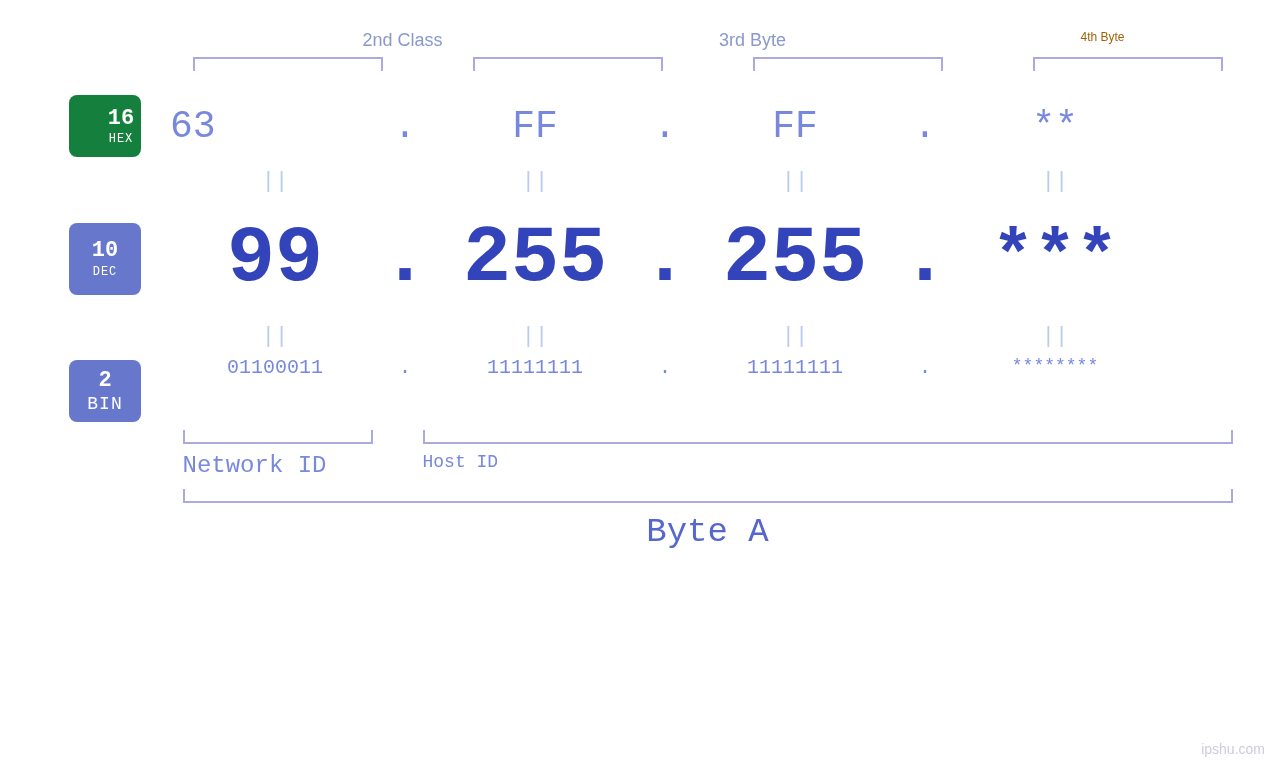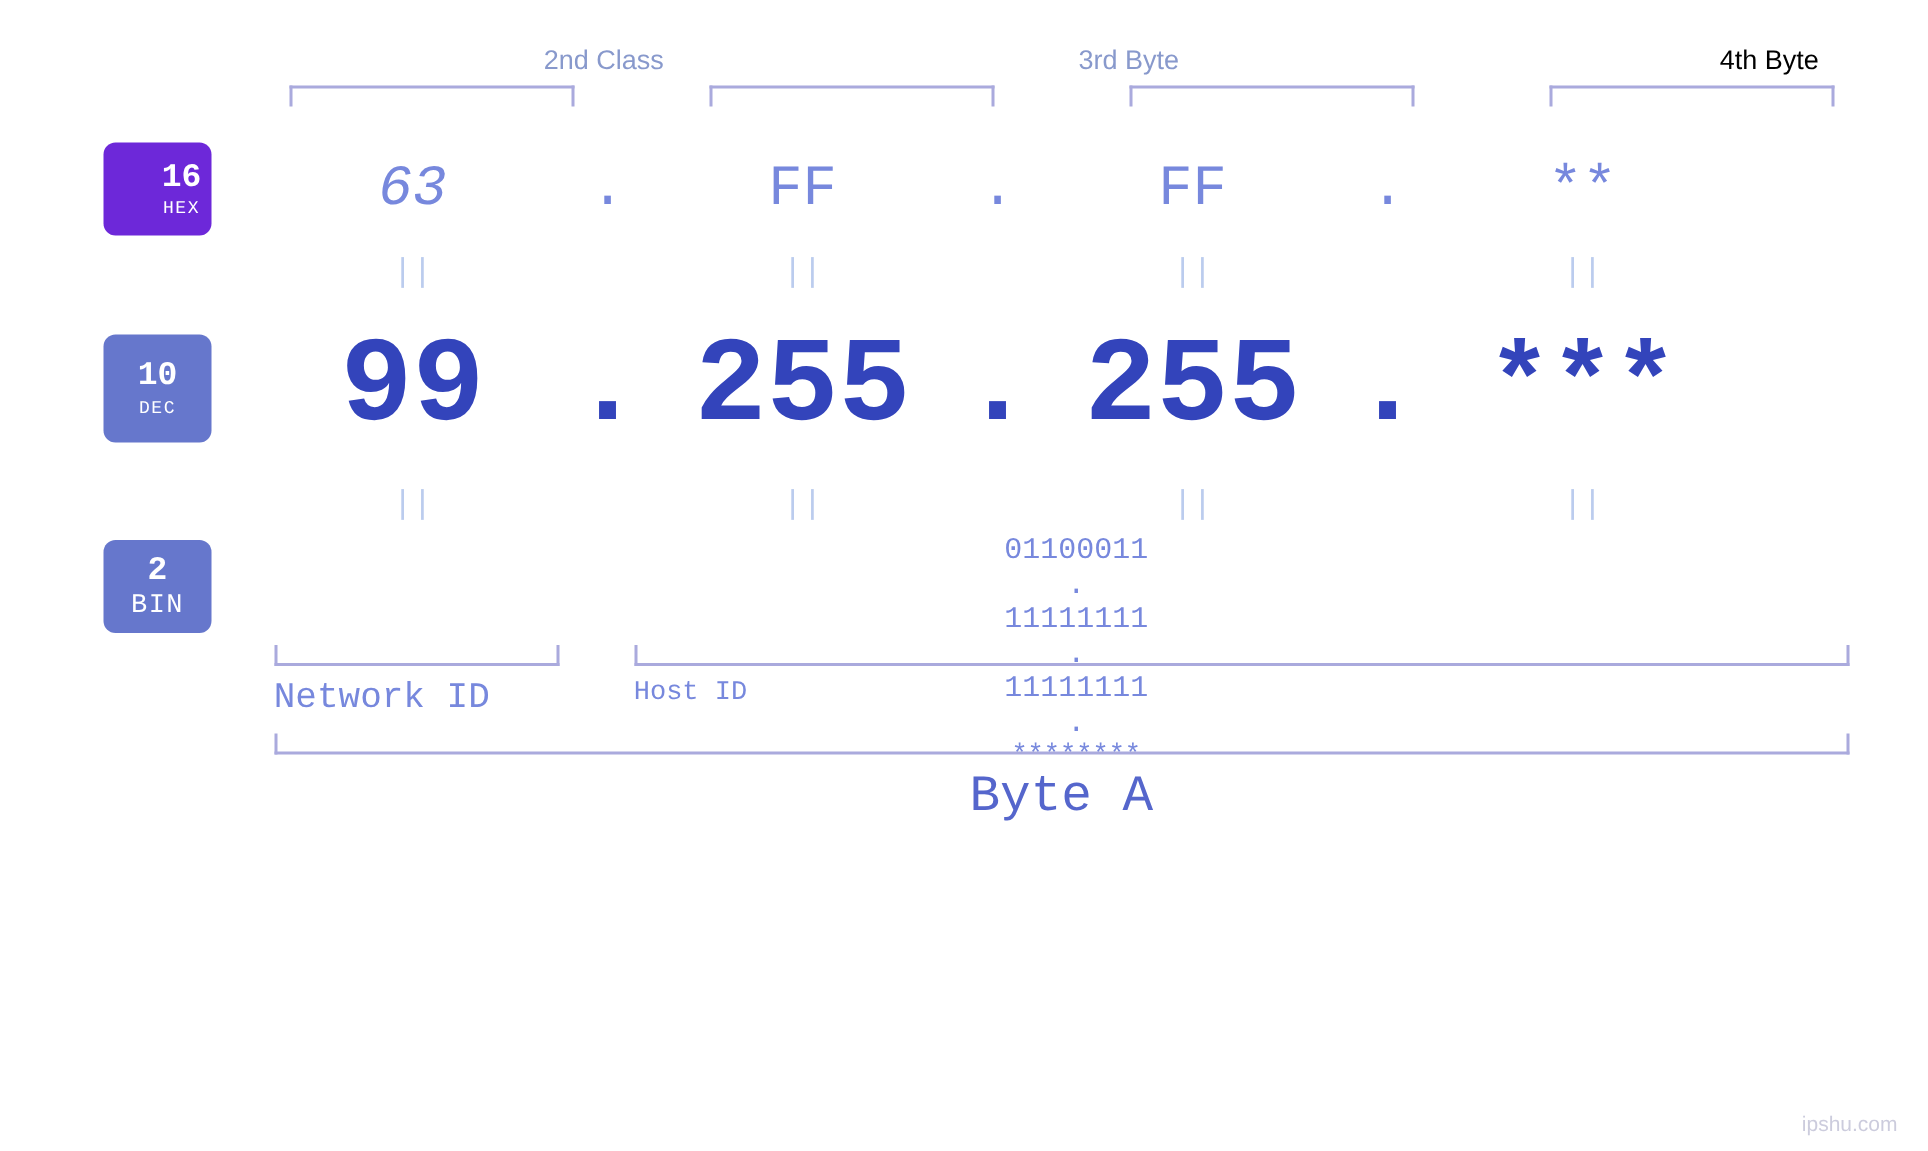--- a/index.html
+++ b/index.html
@@ -27,39 +27,39 @@
 <body>
 
 <div class="container">
 
   <div style="display:flex; width:1050px; margin-left:130px; justify-content:space-around; margin-bottom:6px; margin-top:10px;">
     <div style="width:50px;"></div>
     <div style="width:220px; text-align:center; color:#8899cc; font-size:18px; font-family:Arial,sans-serif;">2nd Class</div>
     <div style="width:50px;"></div>
     <div style="width:220px; text-align:center; color:#8899cc; font-size:18px; font-family:Arial,sans-serif;">3rd Byte</div>
     <div style="width:50px;"></div>
-    <div style="width:220px; text-align:right; color:#000000; font-size:18px; font-family:Arial,sans-serif;">4th Byte</div>
+    <div style="width:220px; text-align:center; color:#a16207; font-size:12px; font-family:Arial,sans-serif;">4th Byte</div>
   </div>
 
   <div style="display:flex; width:1050px; margin-left:130px; justify-content:space-around; margin-bottom:20px;">
     <div style="width:190px; height:14px; border-top:2px solid #aaaadd; border-left:2px solid #aaaadd; border-right:2px solid #aaaadd;"></div>
     <div style="width:50px;"></div>
     <div style="width:190px; height:14px; border-top:2px solid #aaaadd; border-left:2px solid #aaaadd; border-right:2px solid #aaaadd;"></div>
     <div style="width:50px;"></div>
     <div style="width:190px; height:14px; border-top:2px solid #aaaadd; border-left:2px solid #aaaadd; border-right:2px solid #aaaadd;"></div>
     <div style="width:50px;"></div>
     <div style="width:190px; height:14px; border-top:2px solid #aaaadd; border-left:2px solid #aaaadd; border-right:2px solid #aaaadd;"></div>
   </div>
 
   <div style="display:flex; width:1245px; padding-left:20px;">
 
     <div style="width:130px; display:flex; flex-direction:column; align-items:center; gap:0;">
 
       <div style="height:70px; display:flex; align-items:center; justify-content:center;">
-        <div style="width:72px; height:62px; background:#6d28d9; border-radius:8px; display:flex; flex-direction:column; align-items:center; justify-content:center; color:white;padding-left:32px;">
+        <div style="width:72px; height:62px; background:#15803d; border-radius:8px; display:flex; flex-direction:column; align-items:center; justify-content:center; color:white;padding-left:32px;">
           <span style="font-size:22px; font-weight:bold; line-height:1.2;">16</span>
           <span style="font-size:12px; letter-spacing:1px;">HEX</span>
         </div>
       </div>
       <div style="height:40px;"></div>
       <div style="height:115px; display:flex; align-items:center; justify-content:center;">
         <div style="width:72px; height:72px; background:#6677cc; border-radius:8px; display:flex; flex-direction:column; align-items:center; justify-content:center; color:white;">
           <span style="font-size:22px; font-weight:bold; line-height:1.2;">10</span>
           <span style="font-size:12px; letter-spacing:1px;">DEC</span>
         </div>
@@ -69,21 +69,21 @@
         <div style="width:72px; height:62px; background:#6677cc; border-radius:8px; display:flex; flex-direction:column; align-items:center; justify-content:center; color:white;">
           <span style="font-size:22px; font-weight:bold; line-height:1.2;">2</span>
           <span style="font-size:18px; letter-spacing:1px;">BIN</span>
         </div>
       </div>
     </div>
 
     <div style="flex:1; display:flex; flex-direction:column;">
 
       <div style="height:70px; display:flex; align-items:center;">
-        <div style="width:210px; text-align:center; color:#7788dd; font-size:38px; font-family:'Courier New',monospace;font-style:italic;">63</div>
+        <div style="width:210px; color:#7788dd; font-size:38px; font-family:'Courier New',monospace;">63</div>
         <div style="width:50px; text-align:center; color:#7788dd; font-size:38px; font-family:'Courier New',monospace;">.</div>
         <div style="width:210px; text-align:center; color:#7788dd; font-size:38px; font-family:'Courier New',monospace;">FF</div>
         <div style="width:50px; text-align:center; color:#7788dd; font-size:38px; font-family:'Courier New',monospace;">.</div>
         <div style="width:210px; text-align:center; color:#7788dd; font-size:38px; font-family:'Courier New',monospace;">FF</div>
         <div style="width:50px; text-align:center; color:#7788dd; font-size:38px; font-family:'Courier New',monospace;">.</div>
         <div style="width:210px; text-align:center; color:#7788dd; font-size:38px; font-family:'Courier New',monospace;">**</div>
       </div>
 
       <div style="height:40px; display:flex; align-items:center;">
         <div style="width:210px; text-align:center; color:#bbccee; font-size:22px; font-family:'Courier New',monospace;">||</div>
@@ -108,21 +108,21 @@
       <div style="height:40px; display:flex; align-items:center;">
         <div style="width:210px; text-align:center; color:#bbccee; font-size:22px; font-family:'Courier New',monospace;">||</div>
         <div style="width:50px;"></div>
         <div style="width:210px; text-align:center; color:#bbccee; font-size:22px; font-family:'Courier New',monospace;">||</div>
         <div style="width:50px;"></div>
         <div style="width:210px; text-align:center; color:#bbccee; font-size:22px; font-family:'Courier New',monospace;">||</div>
         <div style="width:50px;"></div>
         <div style="width:210px; text-align:center; color:#bbccee; font-size:22px; font-family:'Courier New',monospace;">||</div>
       </div>
 
-      <div style="height:70px; display:flex; align-items:center;flex-direction:column;">
+      <div style="height:70px; display:flex; align-items:flex-start;">
         <div style="width:210px; text-align:center; color:#7788dd; font-size:20px; font-family:'Courier New',monospace;">01100011</div>
         <div style="width:50px; text-align:center; color:#7788dd; font-size:20px; font-family:'Courier New',monospace;">.</div>
         <div style="width:210px; text-align:center; color:#7788dd; font-size:20px; font-family:'Courier New',monospace;">11111111</div>
         <div style="width:50px; text-align:center; color:#7788dd; font-size:20px; font-family:'Courier New',monospace;">.</div>
         <div style="width:210px; text-align:center; color:#7788dd; font-size:20px; font-family:'Courier New',monospace;">11111111</div>
         <div style="width:50px; text-align:center; color:#7788dd; font-size:20px; font-family:'Courier New',monospace;">.</div>
         <div style="width:210px; text-align:center; color:#7788dd; font-size:18px; font-family:'Courier New',monospace;">********</div>
       </div>
 
     </div>

